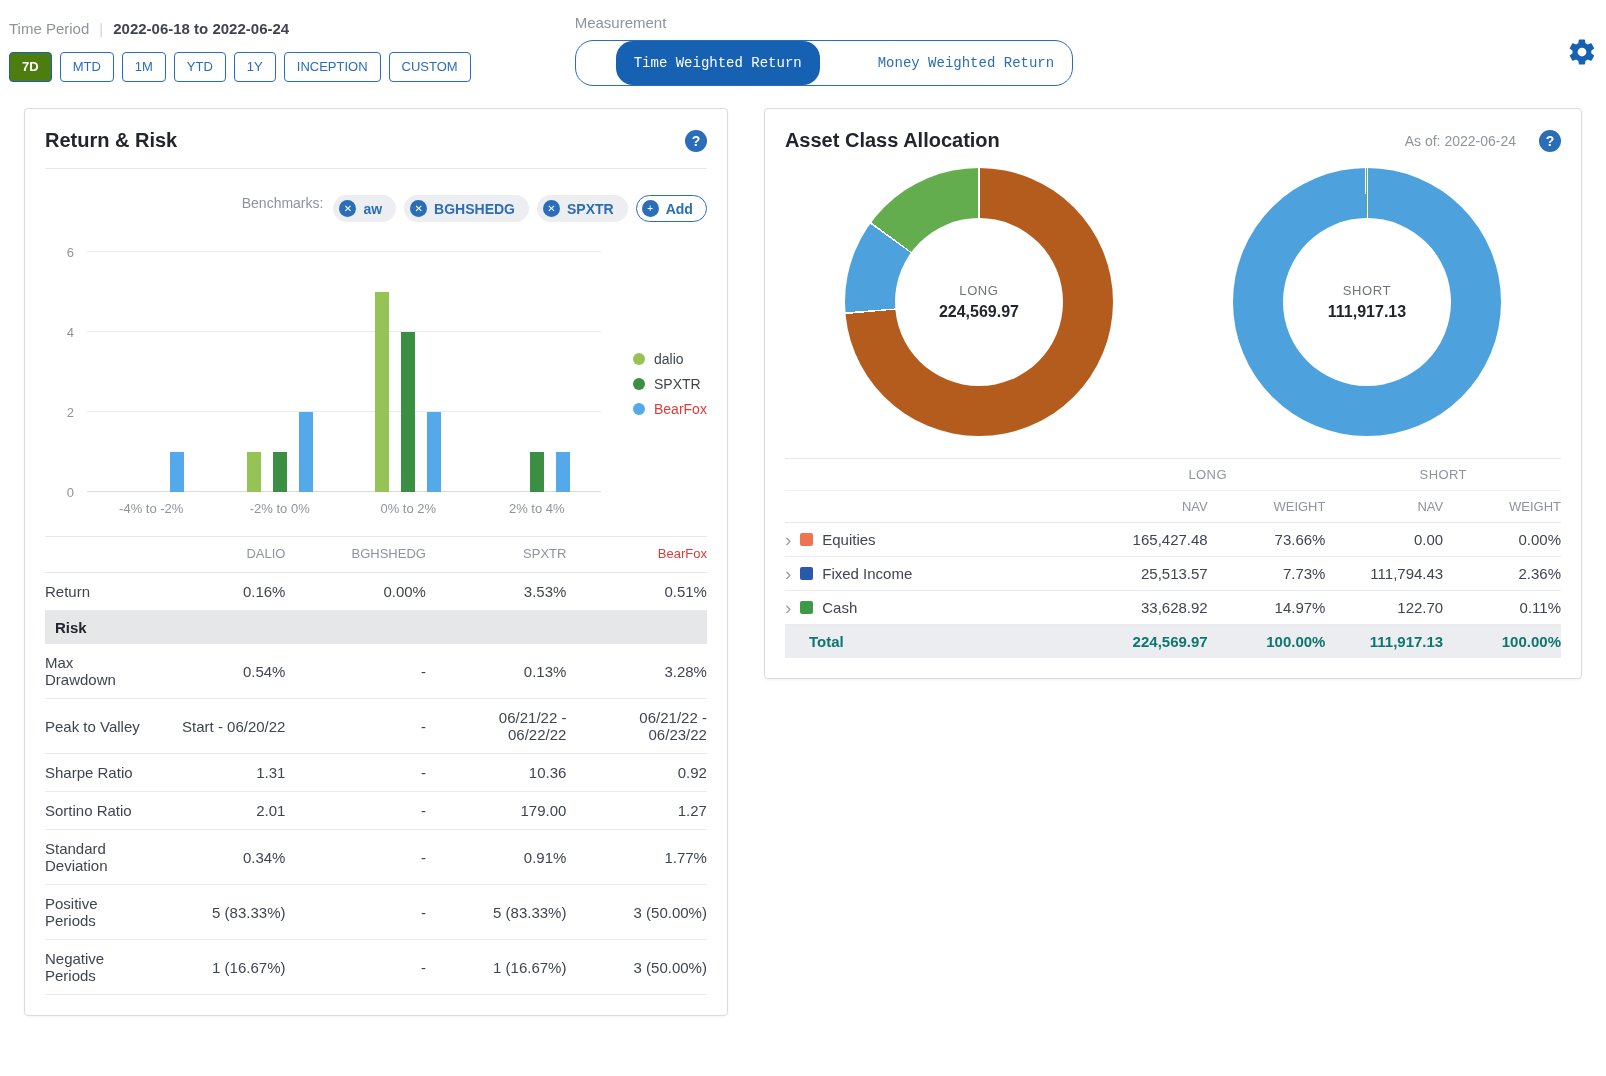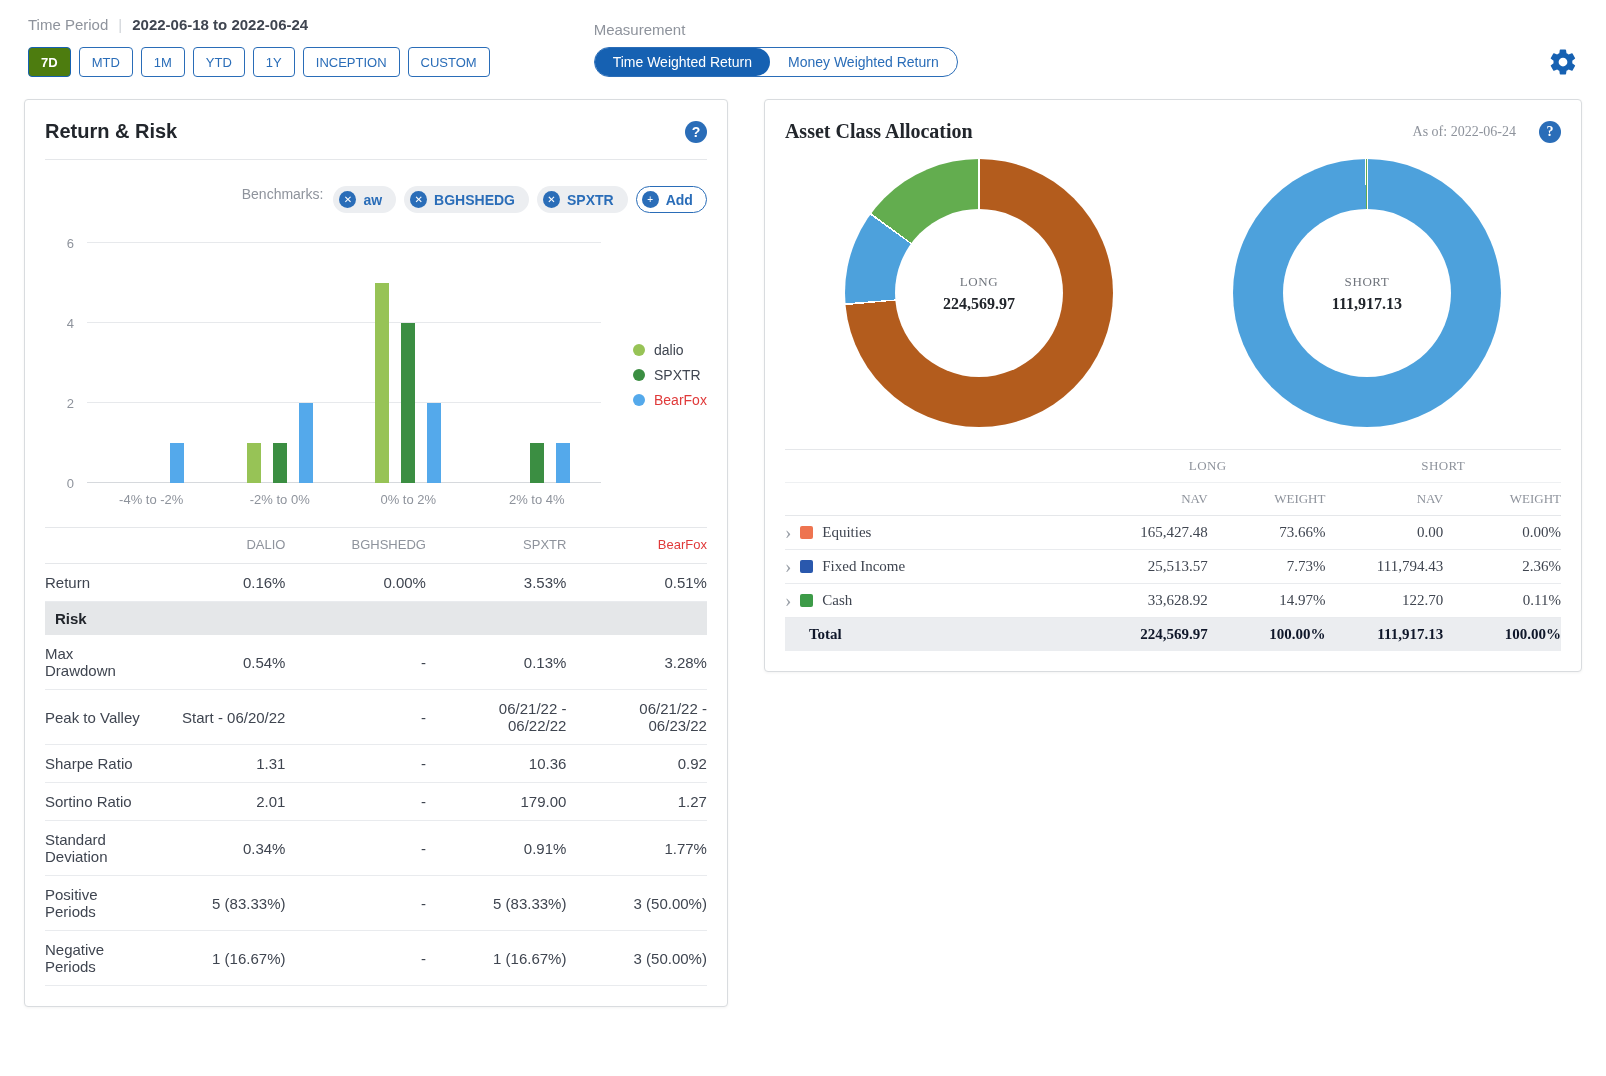--- a/index.html
+++ b/index.html
@@ -1,41 +1,41 @@
 <!DOCTYPE html>
 <html><head>
 <meta charset="utf-8">
 <style>
   * { box-sizing: border-box; }
   body {
     margin: 0; width: 1606px; height: 1076px; overflow: hidden;
     font-family: "Liberation Sans", sans-serif; color: #3f4550; background: #fff;
   }
   
-  .topbar { display: flex; align-items: flex-end; padding: 14px 28px 0; }
+  .topbar { display: flex; align-items: center; padding: 14px 9px 0; }
   .gray-label { color: #8e939c; font-size: 15px; }
   .sep { color: #d0d4d9; margin: 0 10px; font-size: 15px; }
   .tp-value { color: #3f4550; font-weight: bold; font-size: 15px; }
   .label-row { display: flex; align-items: center; height: 20px; }
   .period-buttons { margin-top: 13px; display: flex; gap: 8px; }
   .pbtn { height: 30px; padding: 0 12px; font-size: 13px; font-family: inherit;
           border: 1px solid #2a6db8; background: #fff; color: #2a6db8; border-radius: 4px; cursor: pointer; }
   .pbtn.active { background: #4d7c0f; border-color: #1661b2; color: #fff; font-weight: bold; }
   .meas-group { margin-left: 104px; }
   .toggle { margin-top: 9px; display: inline-flex; border: 1px solid #2a6db8; border-radius: 18px; background: #fff; }
-  .topt { height: 28px; padding: 0 18px; display: flex; align-items: center; font-size: 14px;
-          font-family: Liberation Sans, sans-serif; color: #2a6db8; background: transparent; border: none; border-radius: 17px; cursor: pointer; }
+  .topt { height: 44px; padding: 0 18px; display: flex; align-items: center; font-size: 14px;
+          font-family: Liberation Mono, monospace; color: #2a6db8; background: transparent; border: none; border-radius: 17px; cursor: pointer; margin-left: 40px; }
   .topt.active { background: #1661b2; color: #fff; }
   .gear { margin-left: auto; margin-top: 4px; cursor: pointer; line-height: 0; }
   
   main { display: flex; align-items: flex-start; gap: 36px; padding: 22px 24px 0; }
   .card { background: #fff; border: 1px solid #d9dcdf; border-radius: 4px;
           box-shadow: 0 1px 3px rgba(0,0,0,.05); padding: 20px; }
   .card-left { width: 740px; }
-  .card-right { width: 884px; font-family: Liberation Serif, serif; }
+  .card-right { width: 884px; }
   .card-head { display: flex; align-items: center; justify-content: space-between; }
   h2 { margin: 0; font-size: 20px; color: #22262c; }
   .help-icon { width: 22px; height: 22px; border-radius: 50%; background: #2a6db8; color: #fff;
                font-size: 14px; font-weight: bold; display: inline-flex; align-items: center;
                justify-content: center; cursor: pointer; flex: none; }
   .divider { border-top: 1px solid #e5e7ea; margin-top: 16px; }
   
   .bench-row { margin-top: 26px; display: flex; justify-content: flex-end; gap: 10px; font-size: 14px; }
   .pills { display: inline-flex; gap: 8px; }
   .pill { display: inline-flex; align-items: center; gap: 7px; background: #eceef1; border: 1px solid transparent;
@@ -81,21 +81,21 @@
   .alloc-table th { font-weight: normal; color: #8e939c; font-size: 13px; padding: 8px 0; }
   .alloc-table thead tr:first-child th { border-top: 1px solid #e5e7ea; border-bottom: 1px solid #eef0f2; }
   .alloc-table thead tr:last-child th { border-bottom: 1px solid #e5e7ea; }
   .alloc-table th.grp { text-align: center; letter-spacing: .4px; }
   .alloc-table th.sub { text-align: right; }
   .alloc-table td { border-bottom: 1px solid #e9ebee; padding: 8px 0; }
   .alloc-table td.val { text-align: right; }
   .asset-cell { display: flex; align-items: center; gap: 9px; }
   .chev { color: #9aa0a8; font-size: 19px; line-height: 14px; cursor: pointer; }
   .swatch { width: 13px; height: 13px; border-radius: 2px; flex: none; }
-  .alloc-table tr.total td { background: #ebedf0; font-weight: bold; color: #0f172a; border-bottom: none; }
+  .alloc-table tr.total td { background: #ebedf0; font-weight: bold; color: #0f766e; border-bottom: none; }
   .alloc-table td.total-lbl { padding-left: 24px; }
 </style>
 </head>
 <body>
 
 <header class="topbar">
   <div class="tp-group">
     <div class="label-row">
       <span class="gray-label">Time Period</span>
       <span class="sep">|</span>

